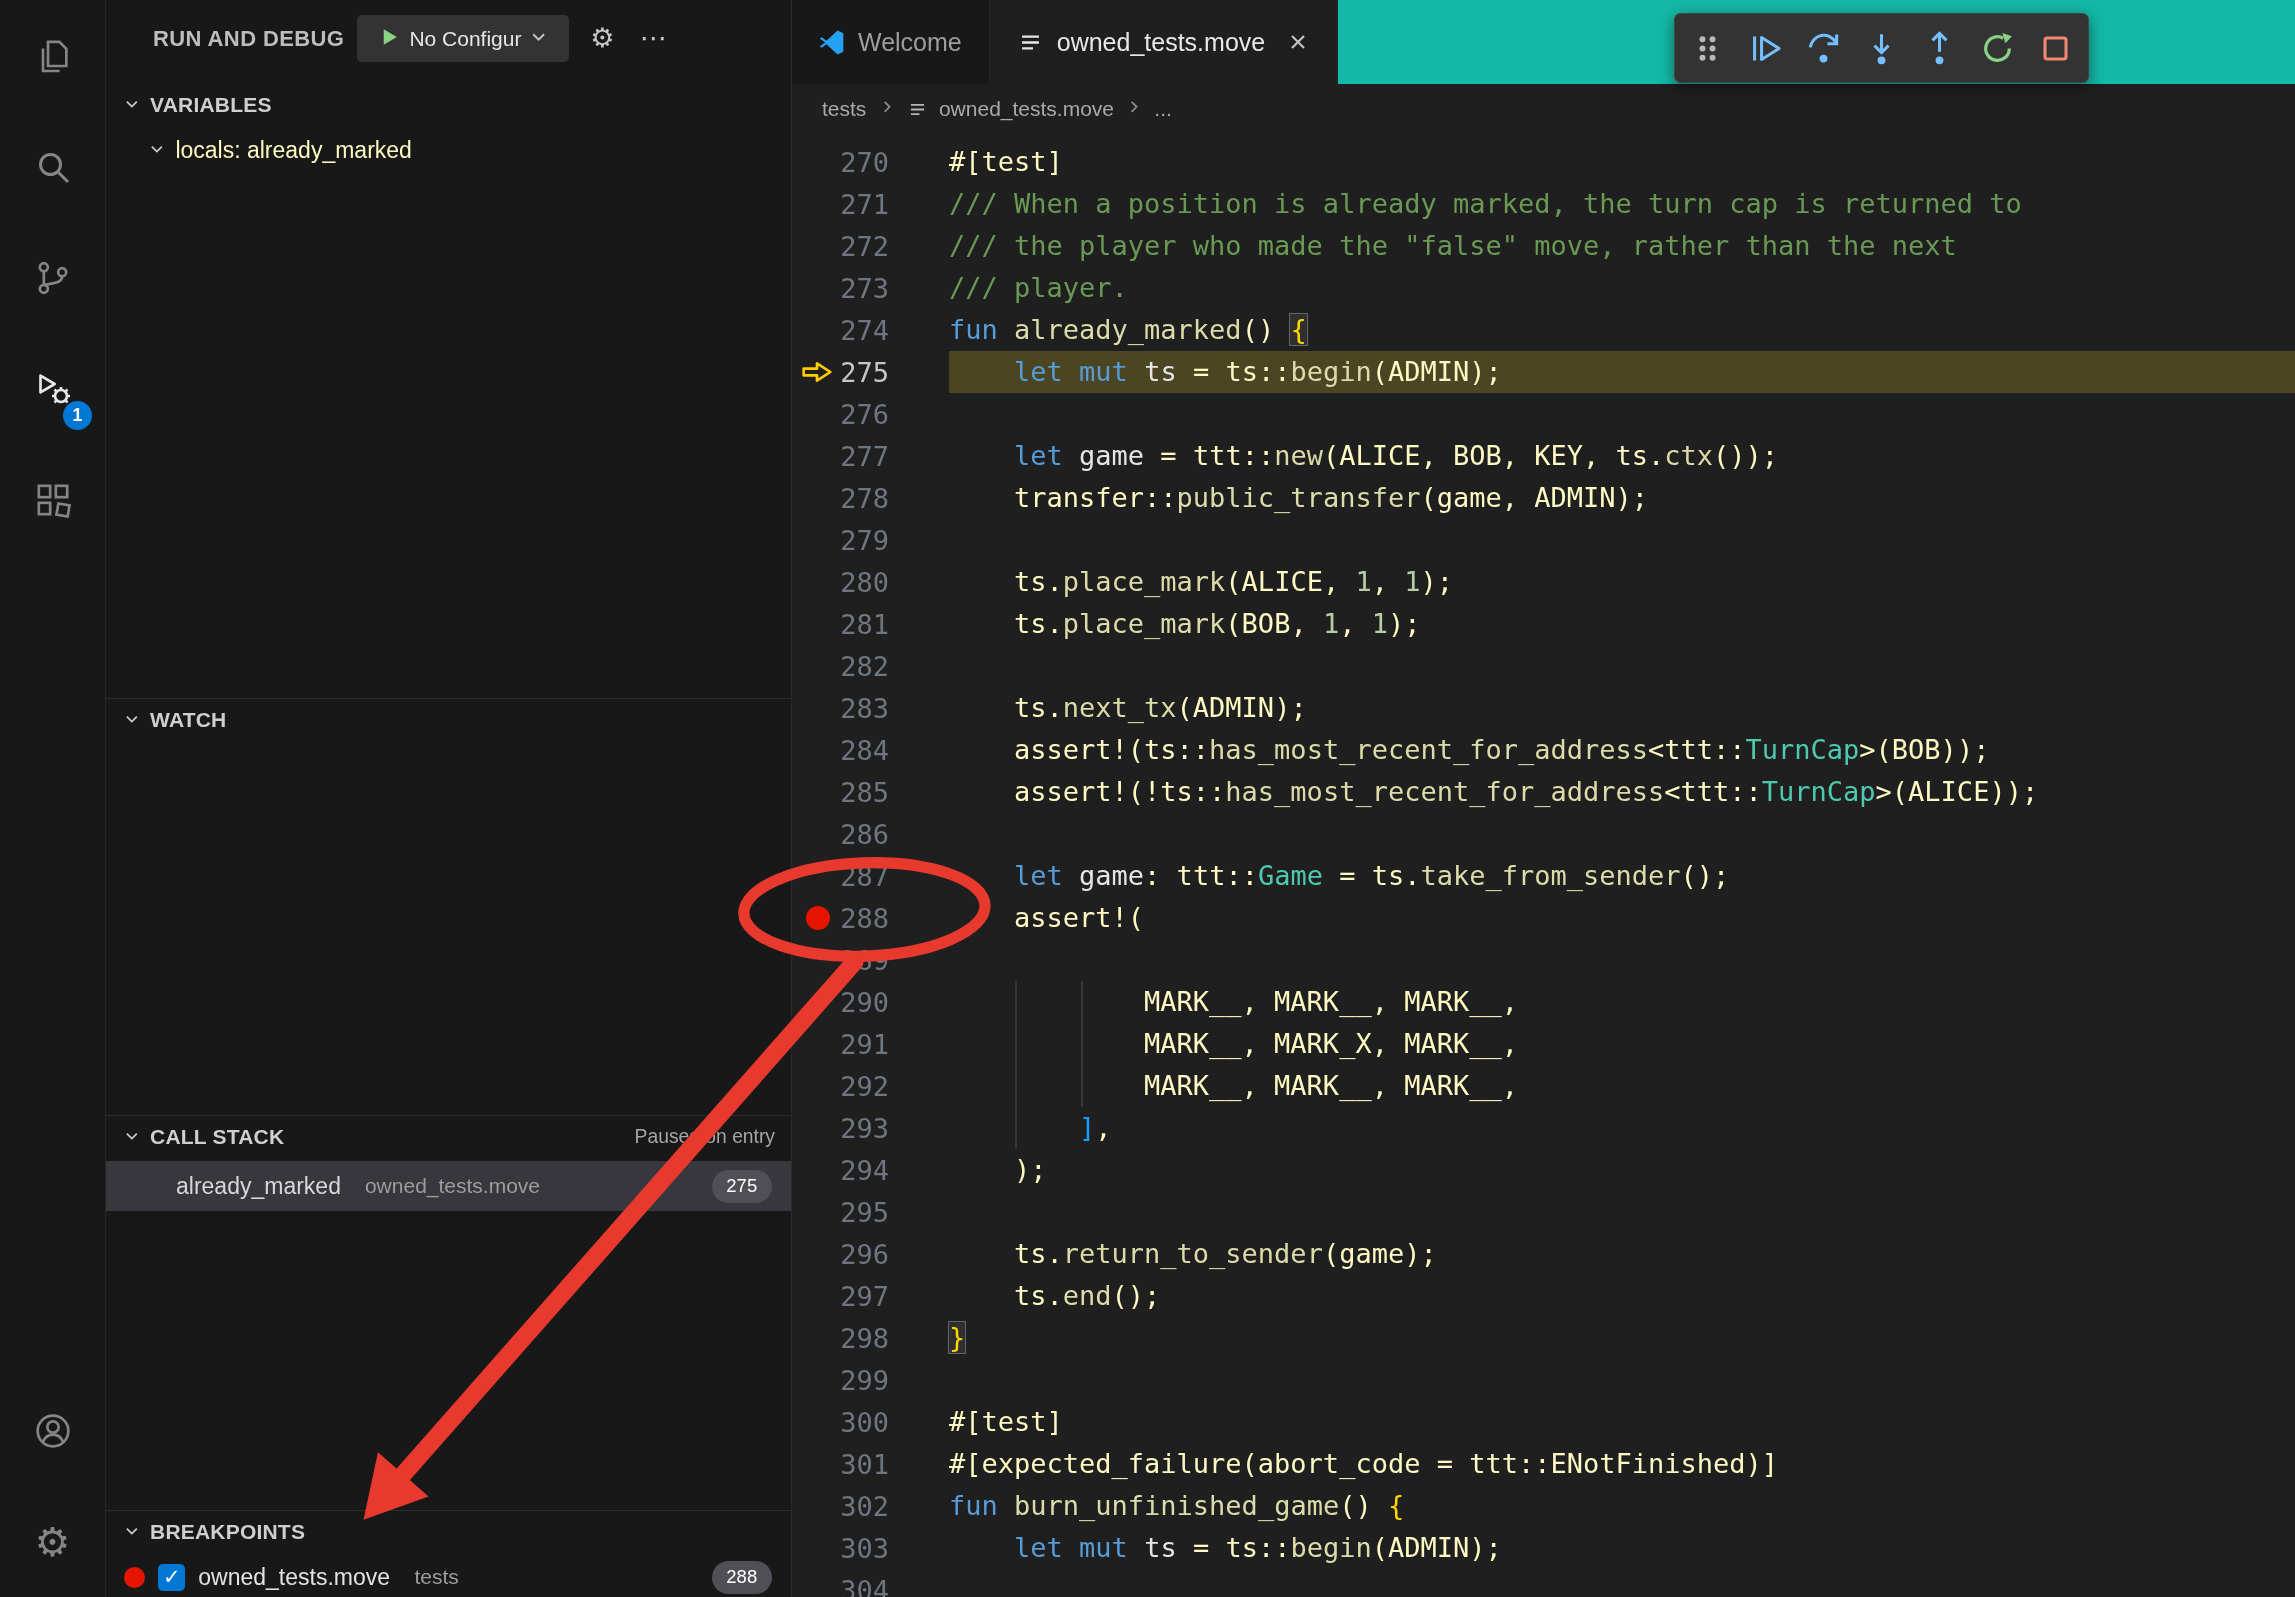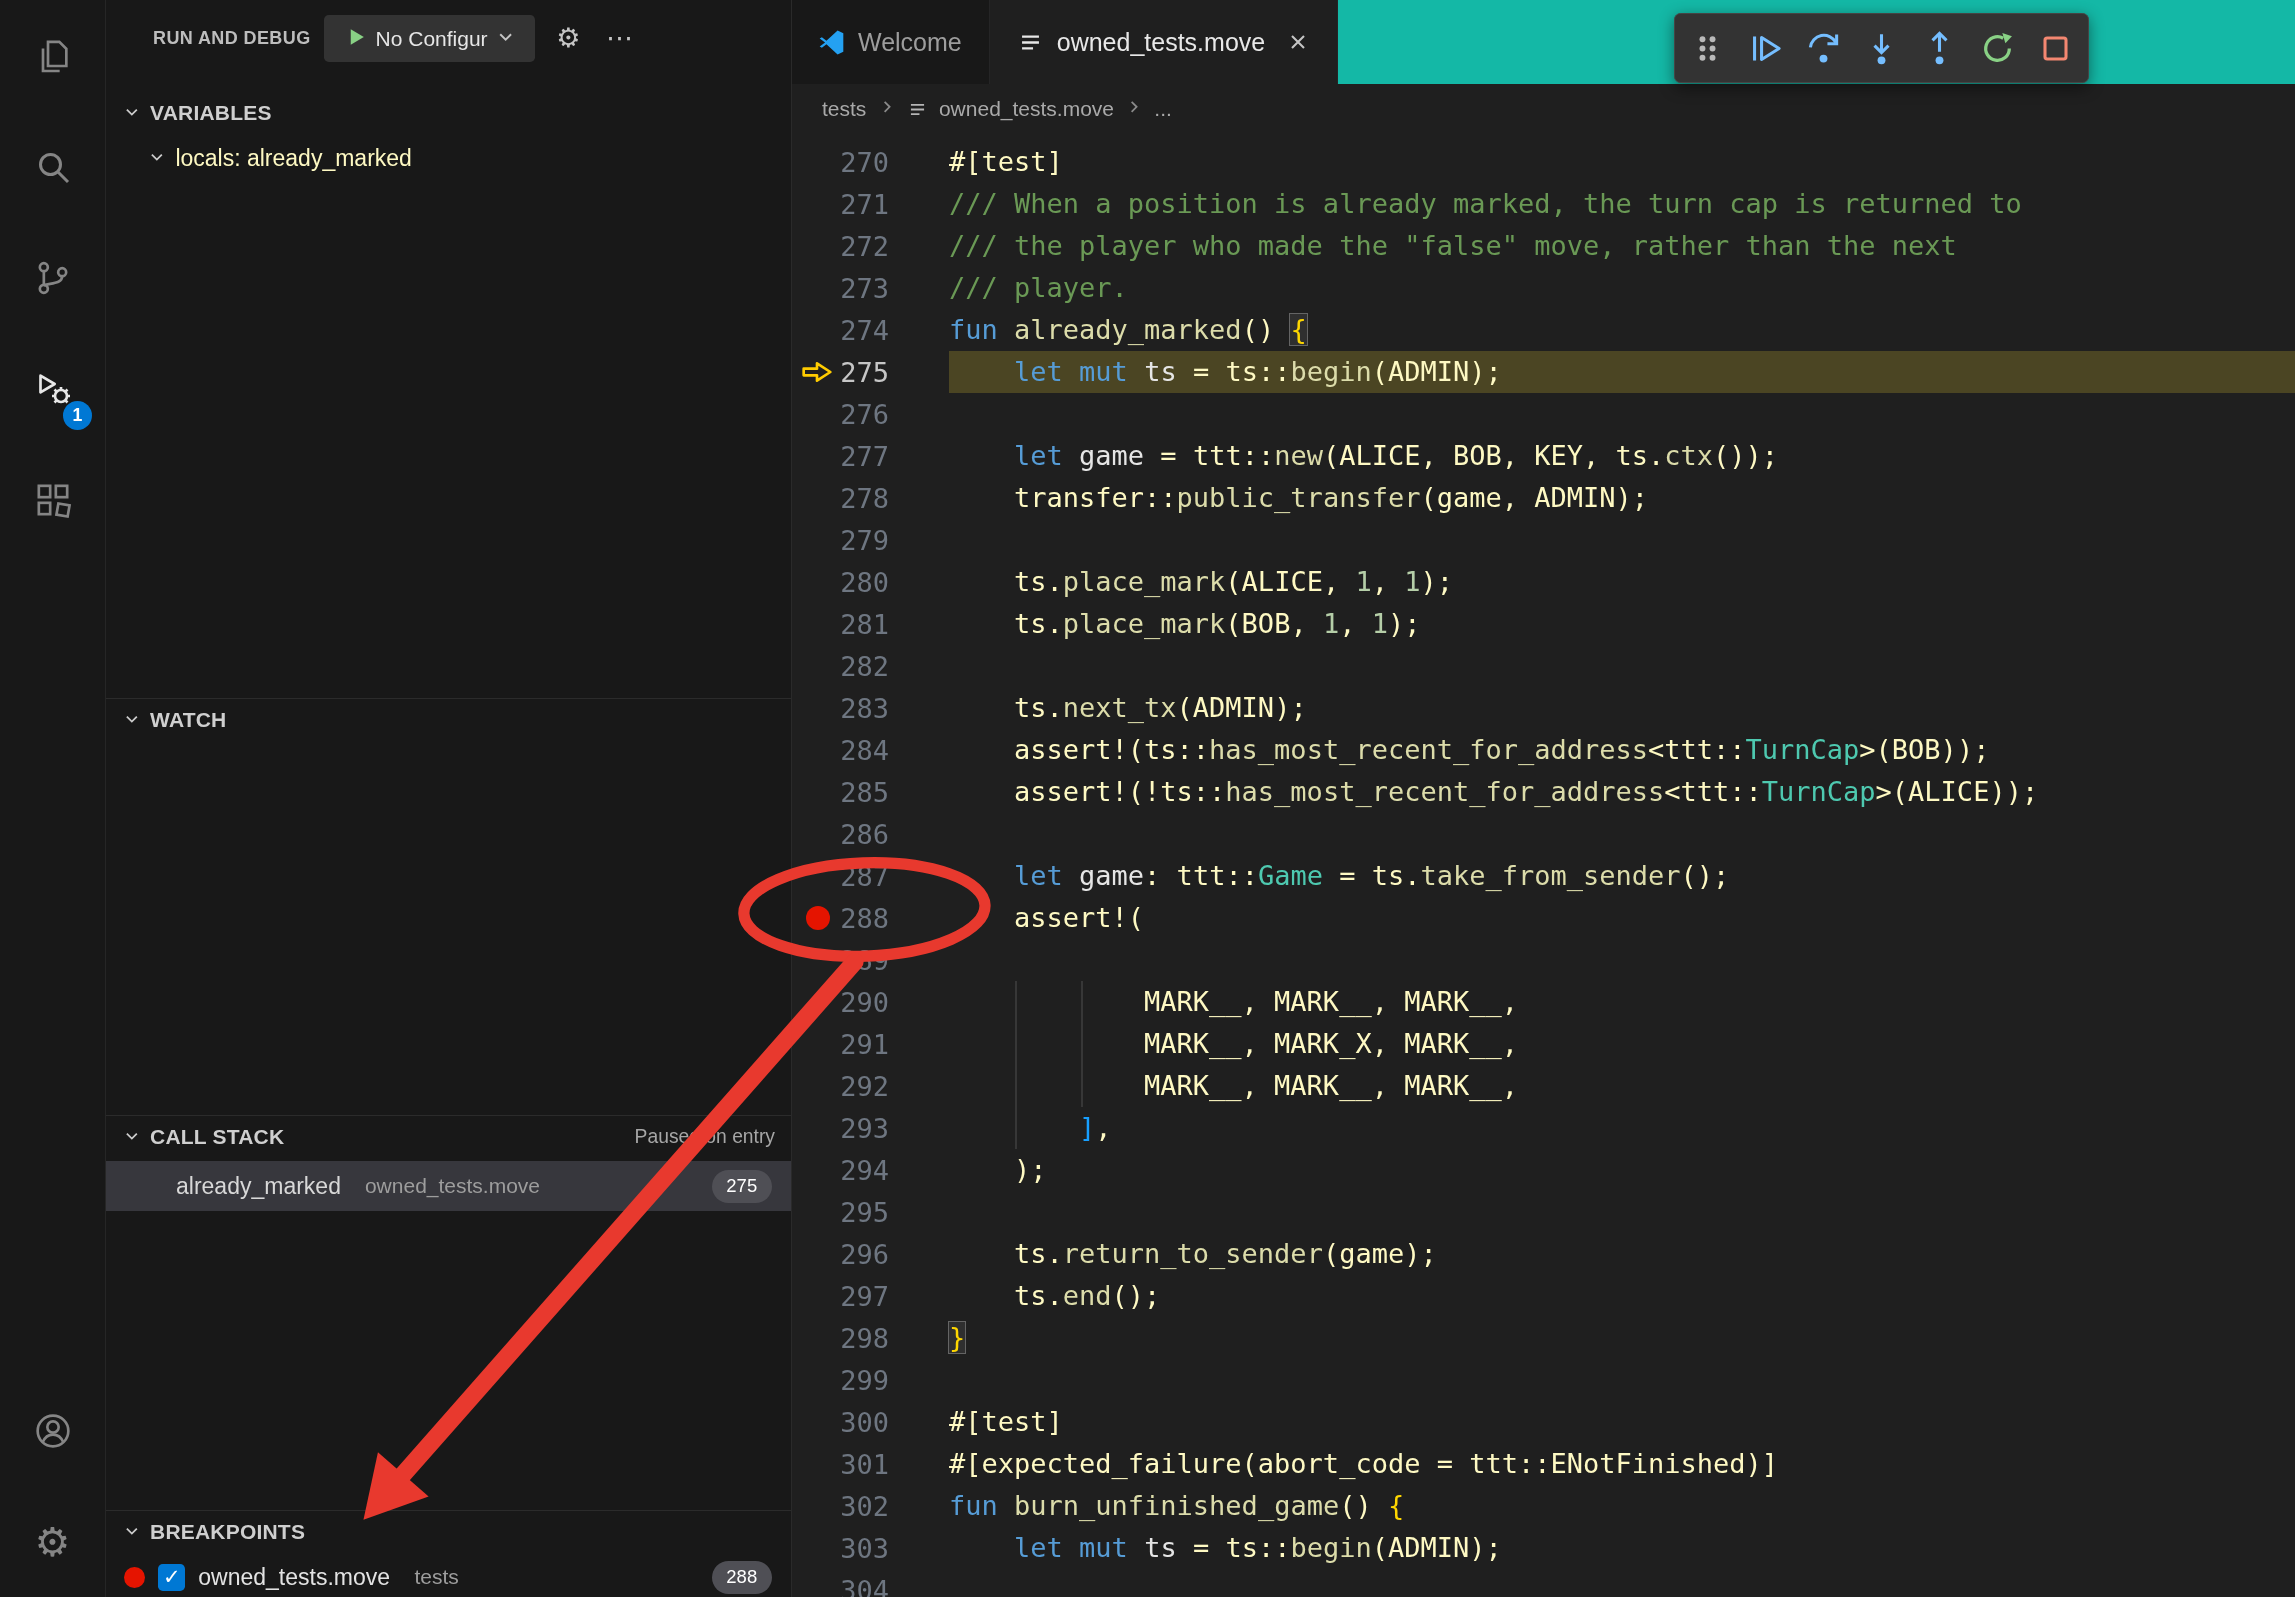--- a/index.html
+++ b/index.html
@@ -10,33 +10,33 @@
   .activity-item{width:105px;height:111px;display:flex;align-items:center;justify-content:center;color:#858585;position:relative;cursor:pointer}
   .activity-item.active{color:#e7e7e7}
   .activity-item svg{width:40px;height:40px}
   .activity-item .glyph{font-size:40px;line-height:1}
   .activity-spacer{margin-top:auto}
   .act-badge{position:absolute;right:13px;bottom:14.5px;min-width:29px;height:29px;border-radius:14.5px;background:#0078d4;color:#fff;font-size:17.7px;display:flex;align-items:center;justify-content:center;font-weight:700}
 
   
   .sidebar{position:absolute;left:105px;top:0;width:686px;height:100%;background:#181818;border-right:0.8px solid #2a2a2a;z-index:4}
   .sidebar-header{height:77px;display:flex;align-items:center}
-  .sidebar-title{margin-left:48px;font-size:18px;font-weight:700;color:#bdbdbd;letter-spacing:0.4px;white-space:nowrap}
+  .sidebar-title{margin-left:48px;font-size:22px;font-weight:700;color:#bdbdbd;letter-spacing:0.4px;white-space:nowrap}
   .config-pill{margin-left:13px;height:47px;background:#333333;border-radius:4.8px;display:flex;align-items:center;padding:0 20px;gap:8px;cursor:pointer}
   .config-pill svg{width:24px;height:24px}
   .config-label{font-size:21px;color:#e6e6e6;white-space:nowrap}
   .chev-sm svg{width:19.3px;height:19.3px;color:#c5c5c5}
   .hdr-icon{margin-left:16px;color:#c5c5c5;cursor:pointer;display:flex;align-items:center;justify-content:center;width:35px;height:35px}
   .hdr-icon .glyph{font-size:27px;line-height:1}
   .section{position:absolute;left:0;right:0}
   .section-header{height:42px;display:flex;align-items:center;padding-left:17.7px;gap:9.7px;cursor:pointer}
   .section-header .chev svg{width:17.7px;height:17.7px;color:#cccccc}
   .section-label{font-size:21px;font-weight:700;color:#cfcfcf;letter-spacing:0.2px}
   .paused{margin-left:auto;padding-right:16px;font-size:19.3px;color:#a6a6a6;font-weight:400}
-  #sec-variables{top:92px;height:614px}
+  #sec-variables{top:84px;height:614px}
   #sec-watch{top:698px;height:417px;border-top:0.8px solid #2b2b2b}
   #sec-callstack{top:1115px;height:396px;border-top:0.8px solid #2b2b2b}
   #sec-breakpoints{top:1510px;bottom:0;border-top:0.8px solid #2b2b2b}
   .scope-row{height:42px;display:flex;align-items:center;gap:9.7px;padding-left:43px;cursor:pointer;margin-top:3.2px}
   .scope-label{font-size:23px;font-weight:400;color:#fef9c3}
   .cs-row{margin-top:3.2px;height:50px;background:#37373d;display:flex;align-items:center;padding-left:71px;cursor:pointer}
   .cs-name{font-size:23px;color:#d8d8d8}
   .cs-file{font-size:21px;color:#9d9d9d;margin-left:24px}
   .pill{margin-left:auto;margin-right:19.3px;background:#4f4f55;color:#ffffff;font-size:18.5px;border-radius:17.7px;padding:5.6px 14.5px}
   .bp-row{margin-top:1.6px;height:45px;display:flex;align-items:center;padding-left:19.3px;gap:13px}

